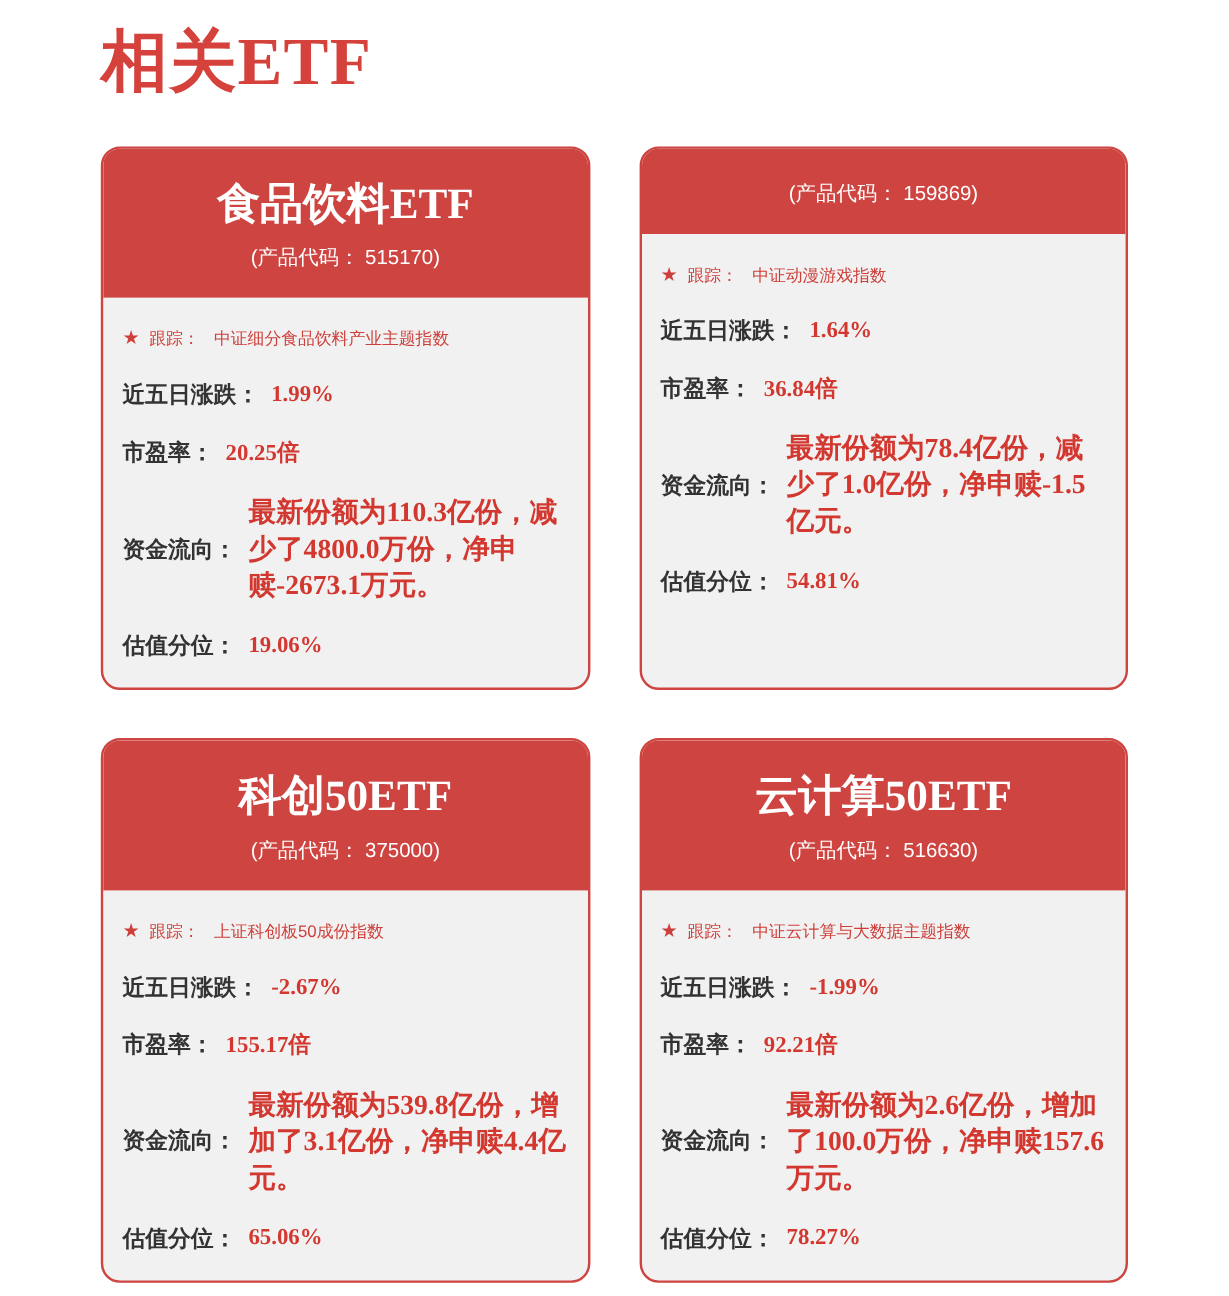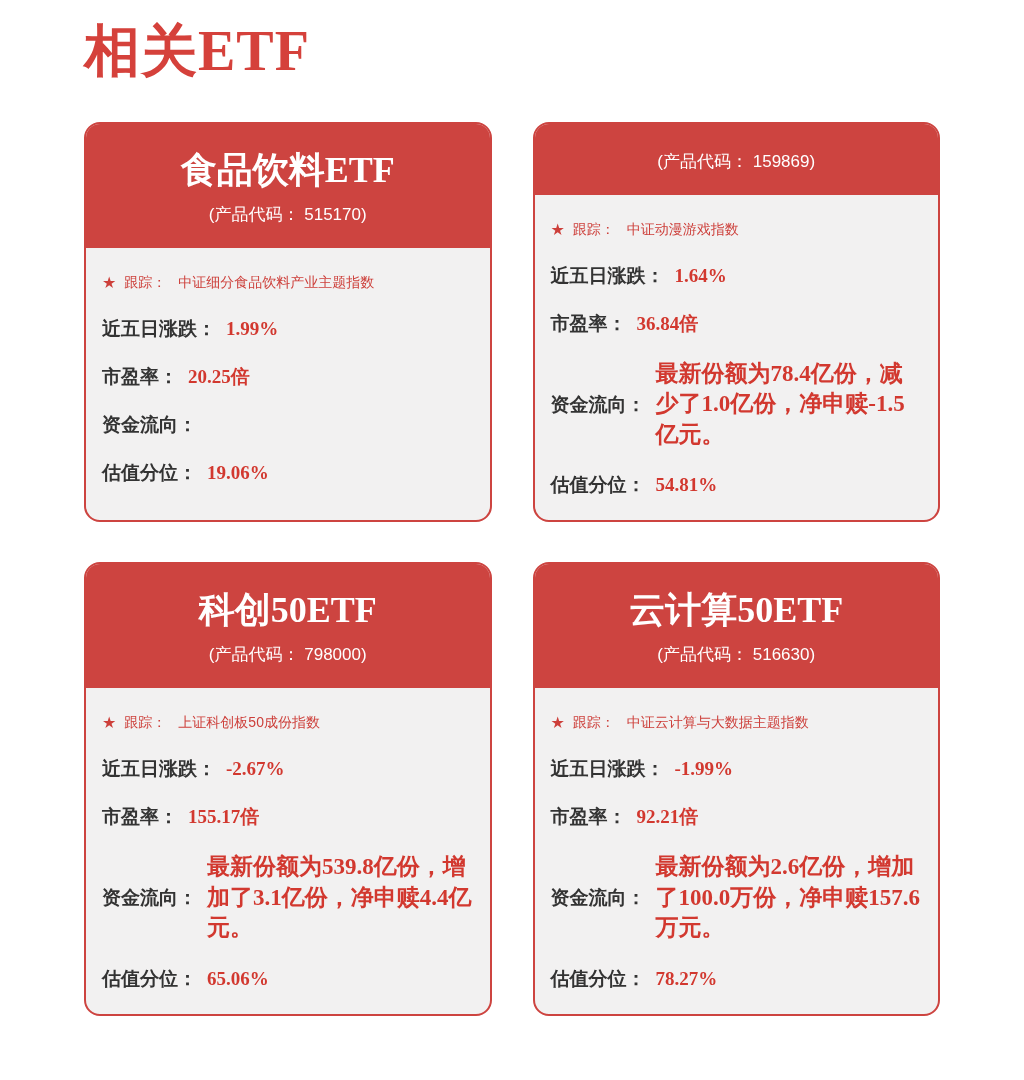--- a/index.html
+++ b/index.html
@@ -120,20 +120,21 @@
         <div class="row">
           <span class="row-label">近五日涨跌：</span>
           <span class="row-value">1.99%</span>
         </div>
         <div class="row">
           <span class="row-label">市盈率：</span>
           <span class="row-value">20.25倍</span>
         </div>
         <div class="row flow-row">
           <span class="row-label">资金流向：</span>
+          <span class="row-value">最新份额为110.3亿份，减少了4800.0万份，净申赎-2673.1万元。</span>
         </div>
         <div class="row">
           <span class="row-label">估值分位：</span>
           <span class="row-value">19.06%</span>
         </div>
       </div>
     </section>
 
     <section class="card">
       <header class="card-header">
@@ -160,21 +161,21 @@
         <div class="row">
           <span class="row-label">估值分位：</span>
           <span class="row-value">54.81%</span>
         </div>
       </div>
     </section>
 
     <section class="card">
       <header class="card-header">
         <div class="card-title">科创50ETF</div>
-        <div class="card-code">(产品代码： 798000)</div>
+        <div class="card-code">(产品代码： 375000)</div>
       </header>
       <div class="card-body">
         <div class="track-line">
           <span class="star-icon">★</span>
           <span class="track-label">跟踪：</span>
           <span>上证科创板50成份指数</span>
         </div>
         <div class="row">
           <span class="row-label">近五日涨跌：</span>
           <span class="row-value">-2.67%</span>

